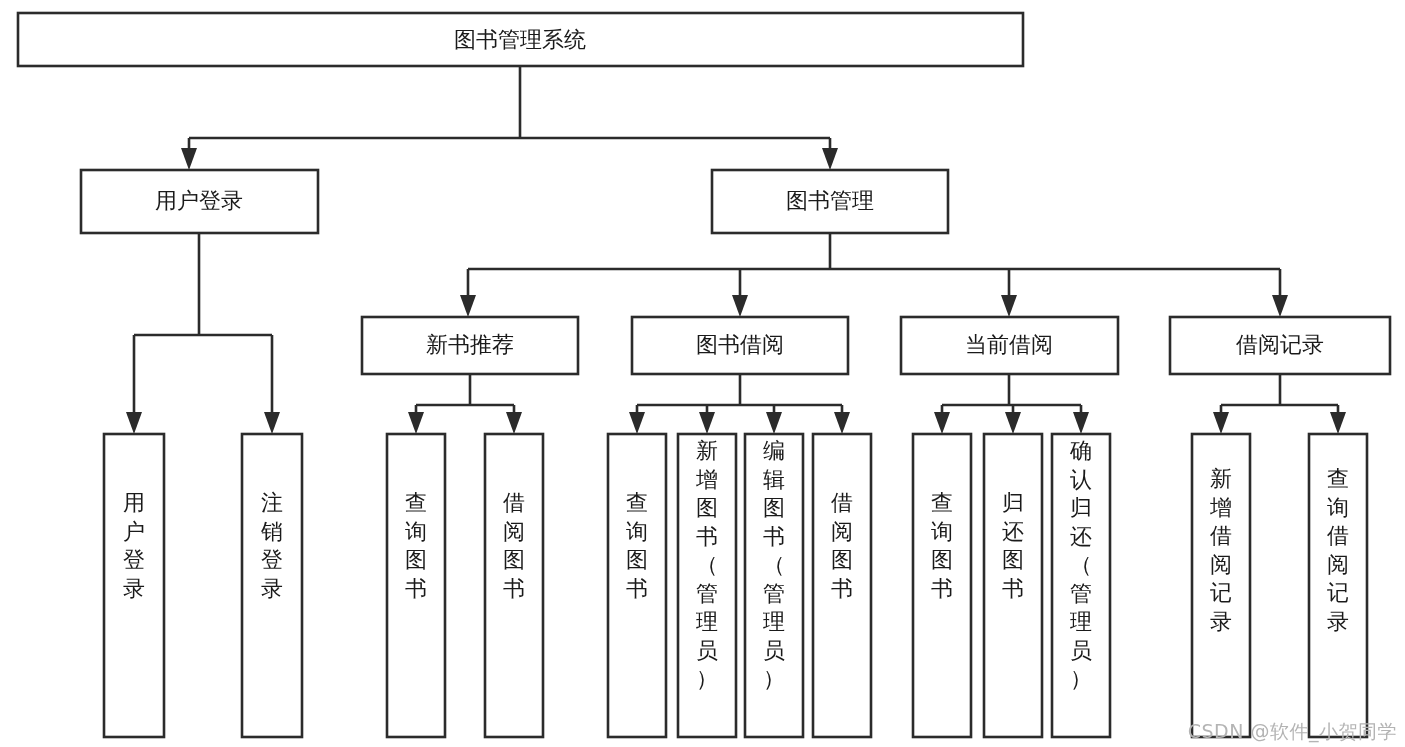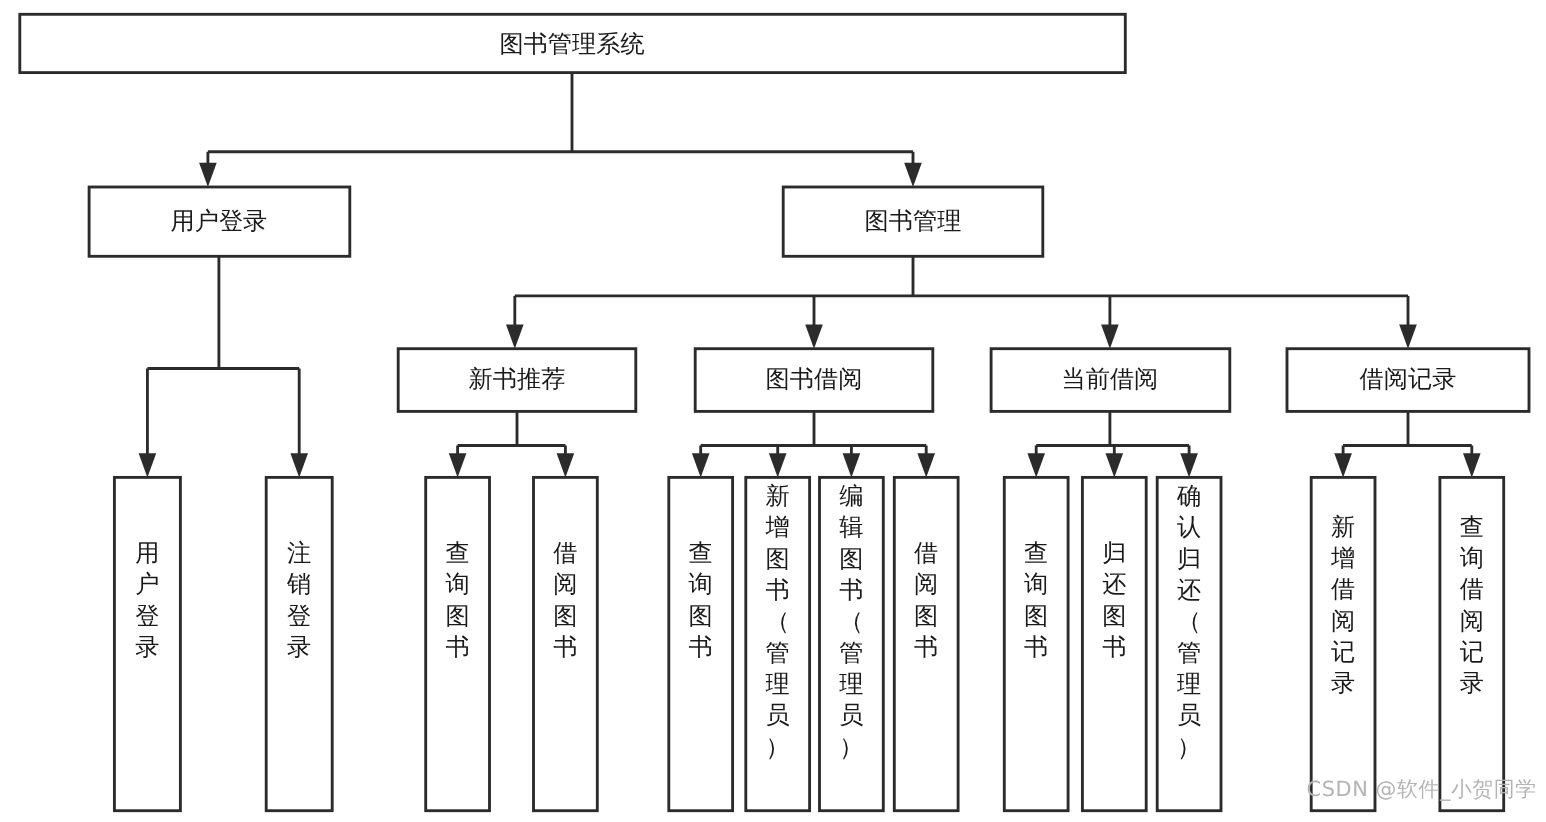--- a/index.html
+++ b/index.html
@@ -44,21 +44,21 @@
     stroke-width: 2.6;
     fill: none;
   }
   .arrow-head {
     fill: #2b2b2b;
     stroke: none;
   }
   .watermark {
     position: absolute;
     right: 8px;
-    bottom: 16px;
+    bottom: 2px;
     font-family: "DejaVu Sans", "Liberation Sans", sans-serif;
     font-size: 19px;
     color: #b4b4b4;
     white-space: nowrap;
     letter-spacing: 0.5px;
   }
 </style>
 </head>
 <body>
 

